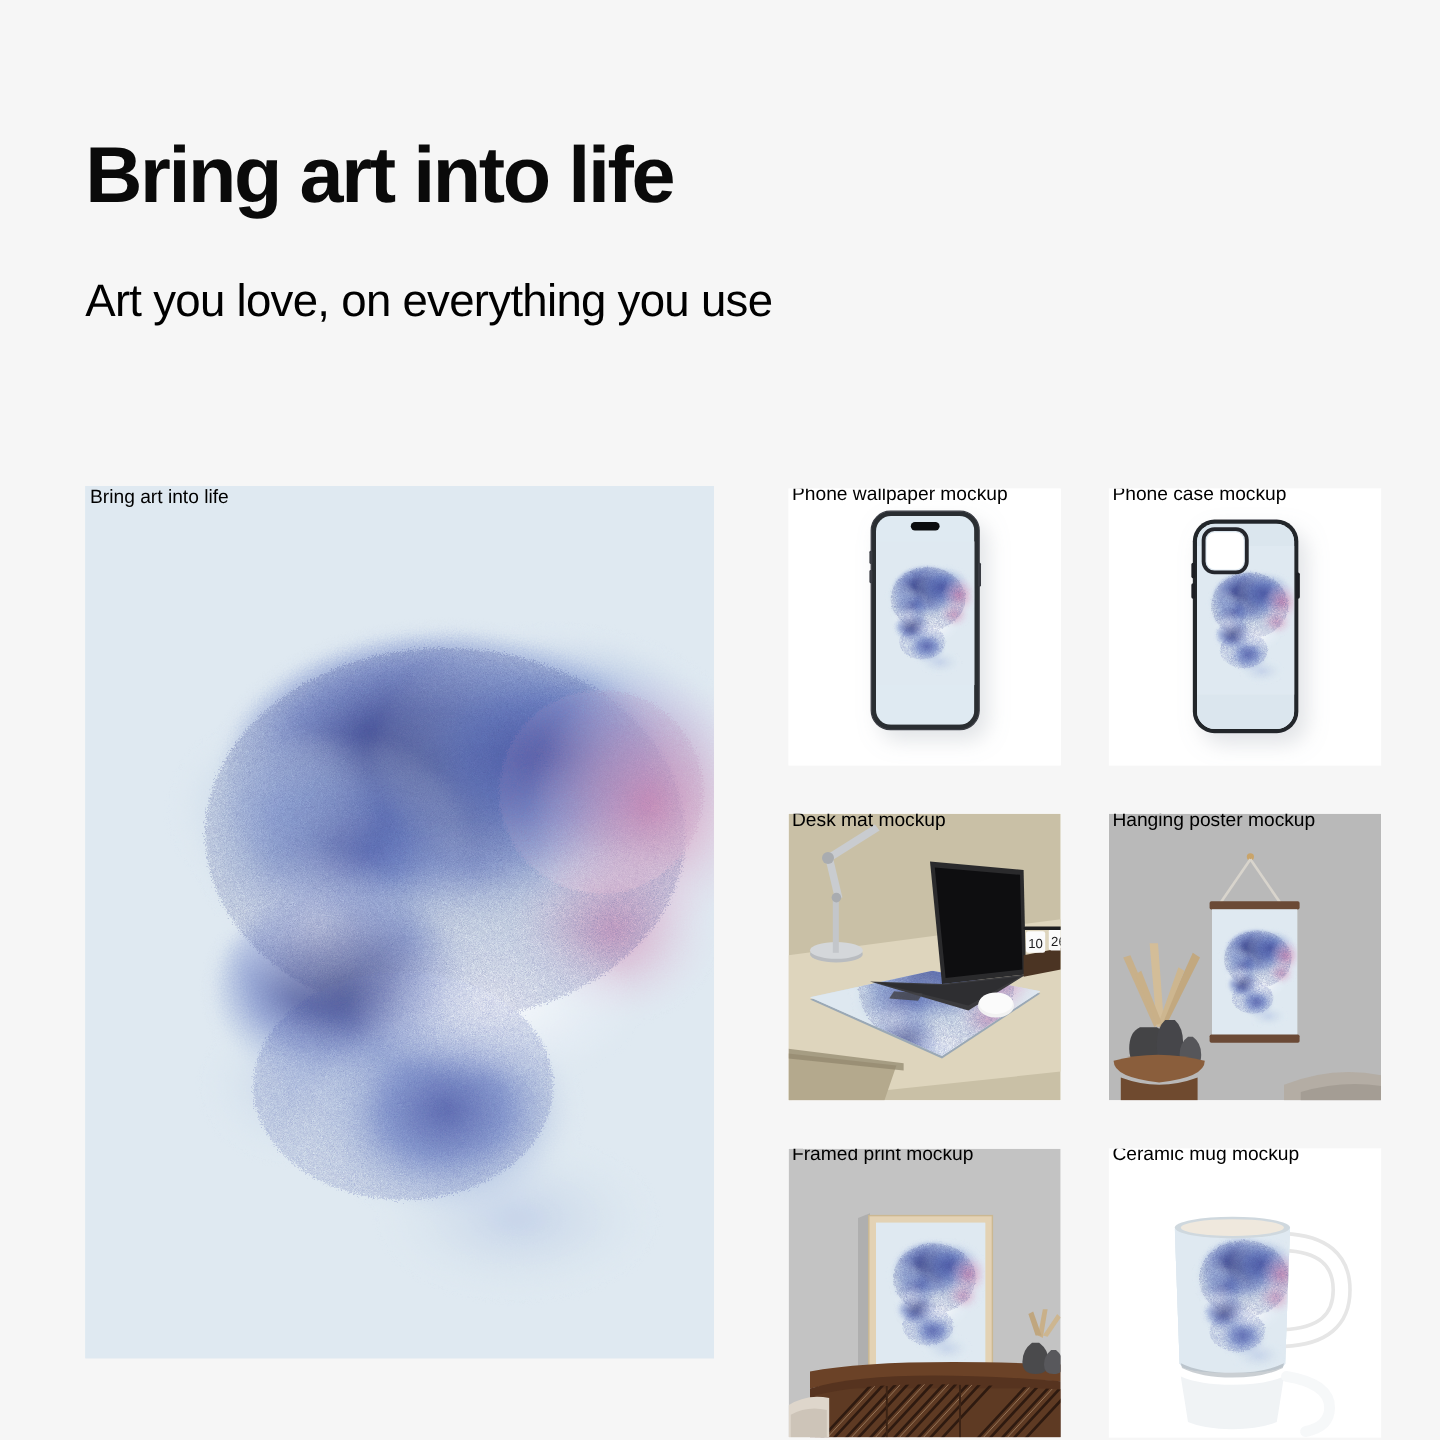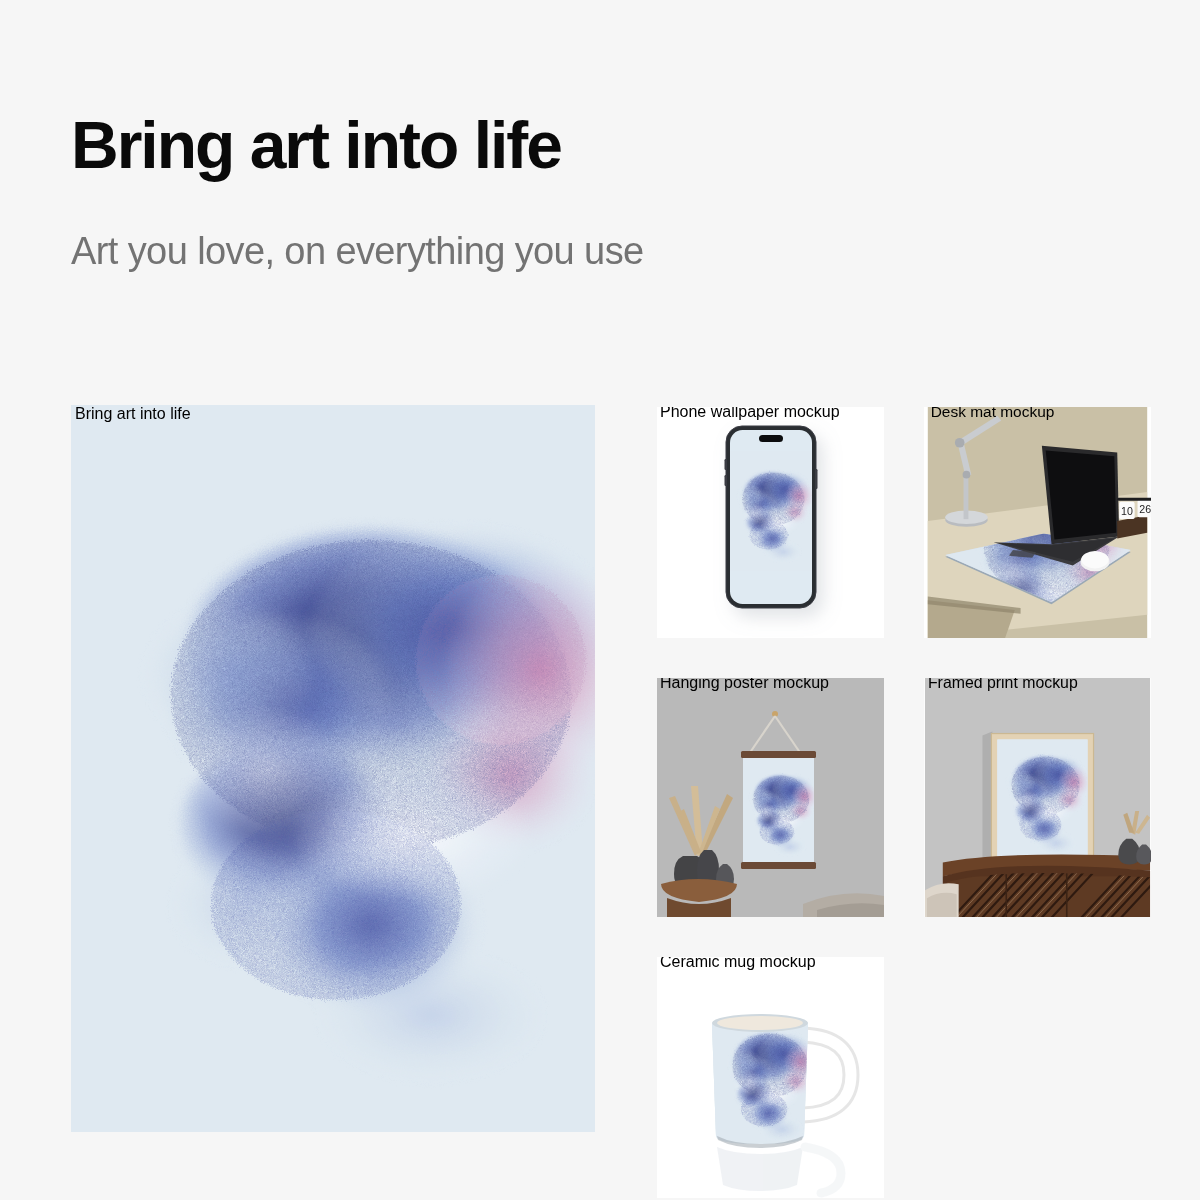--- a/index.html
+++ b/index.html
@@ -28,21 +28,21 @@
     letter-spacing: -2.0px;
     color: #0a0a0a;
     line-height: 1.0;
     margin: 0;
     white-space: nowrap;
   }
   .subhead {
     font-size: 38px;
     font-weight: normal;
     letter-spacing: -0.6px;
-    color: #737373;
+    color: #000000;
     line-height: 1.0;
     margin: 0;
     padding-top: 54px;
     white-space: nowrap;
   }
 
   
   .gallery {
     position: absolute;
     left: 71px;
@@ -233,20 +233,44 @@
           </clipPath>
         <g clip-path="url(#clipPhoneScr)">
           <rect x="73" y="23" width="82" height="174" fill="#dfeaf2"></rect>
           <use href="#artSym" x="66" y="44" width="96" height="120"></use>
         </g>
         <rect x="102" y="28" width="24" height="7" rx="3.5" fill="#0b0c0e"></rect>
         <text class="sr" x="3" y="10">Phone wallpaper mockup</text>
       </svg>
     </div>
 
+    <div class="tile">
+      <svg viewBox="0 0 227 231">
+        <rect x="0" y="0" width="227" height="231" fill="#ffffff"></rect>
+        <g filter="url(#dropshadow)">
+          <rect x="70" y="26" width="88" height="178" rx="18" fill="#24262c"></rect>
+        </g>
+        <rect x="73.5" y="29.5" width="81" height="171" rx="15" fill="#dbe6ee"></rect>
+        <clipPath id="clipCase">
+            <rect x="73.5" y="29.5" width="81" height="171" rx="15"></rect>
+          </clipPath>
+        <g clip-path="url(#clipCase)">
+          <rect x="73.5" y="29.5" width="81" height="171" fill="#dbe6ee"></rect>
+          <use href="#artSym" x="66" y="48" width="98" height="124"></use>
+        </g>
+        <g>
+          <rect x="79" y="34" width="36" height="36" rx="9" fill="none" stroke="#24262c" stroke-width="3.2"></rect>
+          <rect x="81.5" y="36.5" width="31" height="31" rx="7" fill="#ffffff"></rect>
+        </g>
+        <rect x="68.8" y="62" width="3.2" height="13" rx="1.5" fill="#1c1e23"></rect>
+        <rect x="68.8" y="79" width="3.2" height="13" rx="1.5" fill="#1c1e23"></rect>
+        <rect x="156" y="70" width="3.2" height="22" rx="1.5" fill="#1c1e23"></rect>
+        <text class="sr" x="3" y="10">Phone case mockup</text>
+      </svg>
+    </div>
 
     <div class="tile">
       <svg viewBox="0 0 227 239">
         <rect x="0" y="0" width="227" height="239" fill="#c9c0a6"></rect>
         <path d="M0 118 L227 88 L227 215 L0 239 Z" fill="#ded5bd"></path>
         <path d="M0 200 L90 210 L80 239 L0 239 Z" fill="#b4a98d"></path>
         <path d="M0 196 L96 208 L96 214 L0 204 Z" fill="#8e846b" opacity="0.7"></path>
 
         <g>
           <ellipse cx="40" cy="117" rx="22" ry="7" fill="#b9bcc0"></ellipse>

